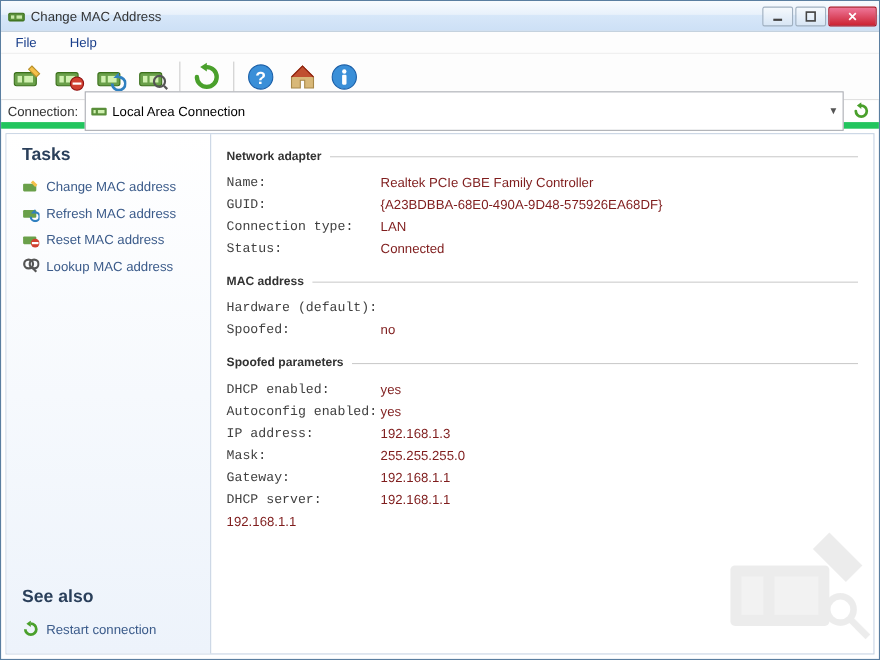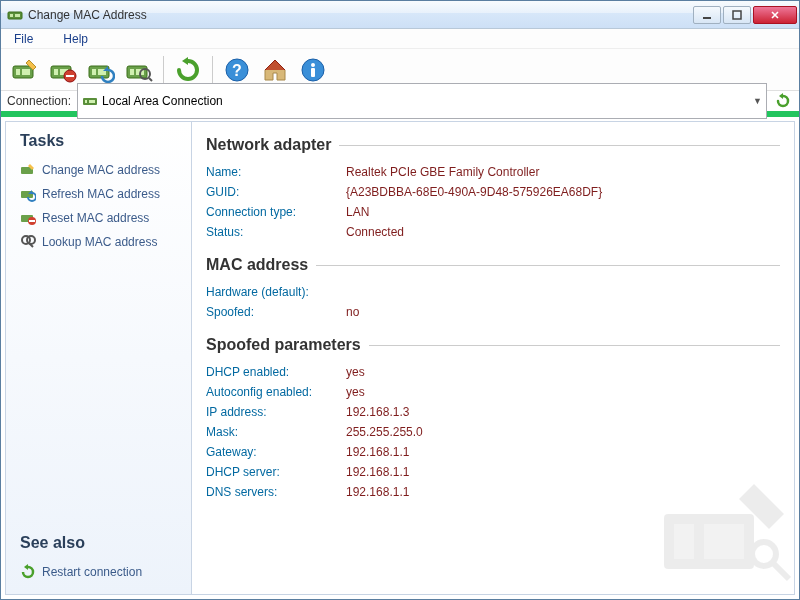--- a/index.html
+++ b/index.html
@@ -38,24 +38,24 @@
   
   .main { flex: 1; display: flex; background: #fff; border: 1px solid #c8d4e4; margin: 4px; }
   
   .sidebar { width: 186px; background: linear-gradient(to bottom, #ffffff 0%, #edf3fb 100%); border-right: 1px solid #c8d4e4; padding: 10px 10px; display: flex; flex-direction: column; }
   .side-heading { font-weight: bold; color: #2a3f5a; font-size: 16px; margin-bottom: 8px; padding-left: 4px; }
   .side-item { display: flex; align-items: center; gap: 6px; padding: 4px 4px; color: #3b5b8a; cursor: default; }
   .side-item svg { width: 16px; height: 16px; flex-shrink: 0; }
   .side-spacer { flex: 1; }
 
   .content { flex: 1; padding: 10px 14px; overflow: auto; position: relative; }
-  .section-title { font-weight: bold; color: #333; font-size: 16px; display: flex; align-items: center; gap: 8px; margin-bottom: 8px; margin-top: 4px; }
+  .section-title { font-weight: bold; color: #333; font-size: 11px; display: flex; align-items: center; gap: 8px; margin-bottom: 8px; margin-top: 4px; }
   .section-title::after { content: ""; flex: 1; height: 1px; background: #ccc; }
   .info-row { display: flex; padding: 3px 0; }
-  .info-key { width: 140px; color: #0369a1; }
+  .info-key { width: 140px; color: #404040; font-family: Liberation Mono, monospace; }
   .info-val { color: #7f1d1d; }
   .info-val.link { color: #1a66c9; cursor: default; }
   .section-gap { height: 10px; }
 
   .bg-deco { position: absolute; right: 0; bottom: 0; width: 140px; height: 140px; opacity: 0.15; pointer-events: none; }
 </style>
 </head>
 <body>
 
 <div class="window">
@@ -283,21 +283,20 @@
       </div>
       <div class="info-row">
         <div class="info-key">Gateway:</div>
         <div class="info-val">192.168.1.1</div>
       </div>
       <div class="info-row">
         <div class="info-key">DHCP server:</div>
         <div class="info-val">192.168.1.1</div>
       </div>
       <div class="info-row">
-        <div class="info-key">DNS servers:</div>
         <div class="info-val">192.168.1.1</div>
       </div>
 
       <svg class="bg-deco" viewBox="0 0 140 140">
         <rect x="10" y="60" width="90" height="55" rx="4" fill="#888"></rect>
         <rect x="20" y="70" width="20" height="35" fill="#aaa"></rect>
         <rect x="50" y="70" width="40" height="35" fill="#aaa"></rect>
         <path d="M100 30 L130 60 L115 75 L85 45 Z" fill="#888"></path>
         <circle cx="110" cy="100" r="12" fill="none" stroke="#888" stroke-width="6"></circle>
         <path d="M118 108 L135 125" stroke="#888" stroke-width="6"></path>

